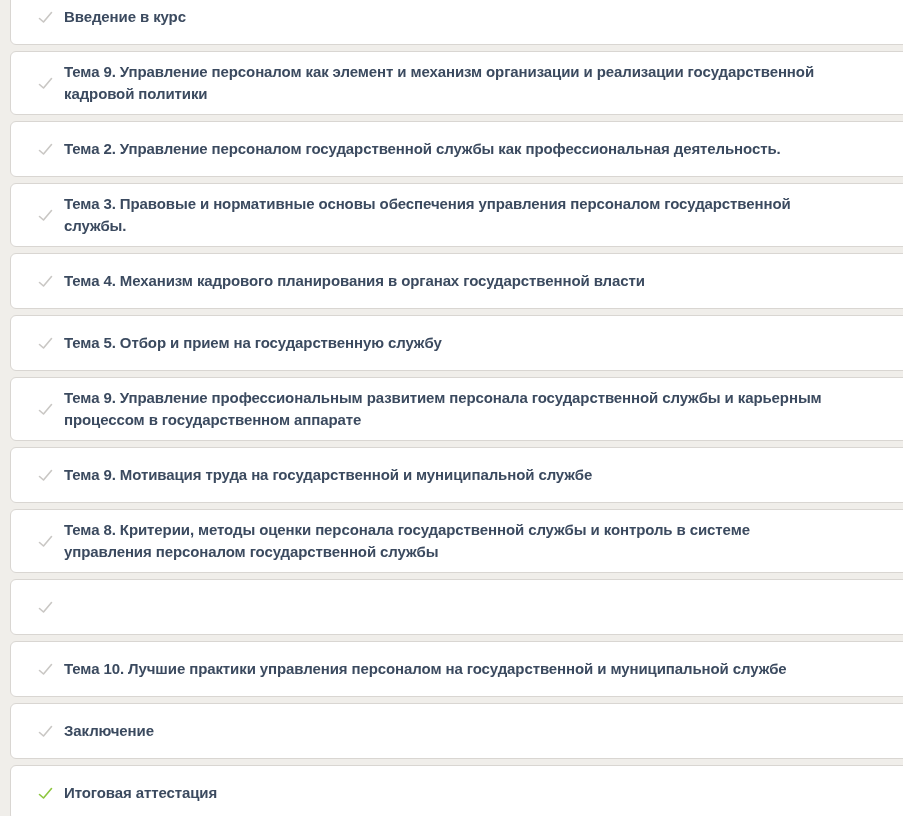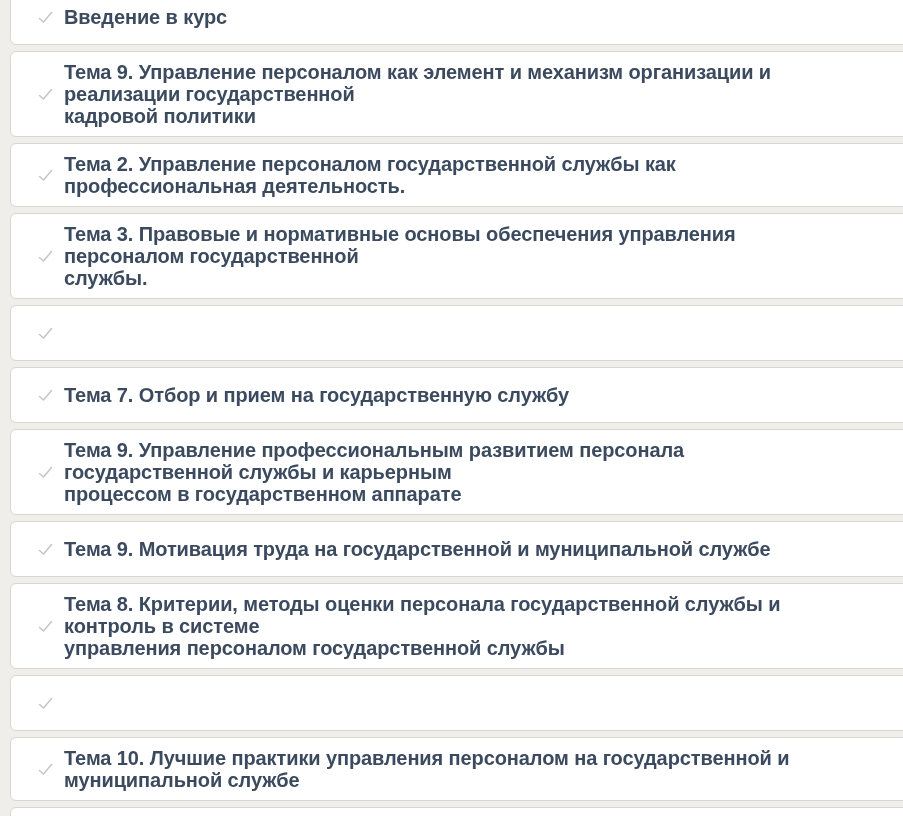--- a/index.html
+++ b/index.html
@@ -35,21 +35,21 @@
   }
   .check{
     flex:0 0 auto;
     width:17px;height:17px;
     margin:0 10px 0 26px;
     color:var(--check-gray);
     display:flex;align-items:center;justify-content:center;
   }
   .course-card.completed .check{ color:var(--check-green); }
   .course-title{
-    font-size:20px;
+    font-size:15px;
     line-height:22px;
     font-weight:bold;
     letter-spacing:-0.1px;
     color:var(--text);
     max-width:782px;
     white-space:pre-line;
   }
 </style>
 </head>
 <body>
@@ -92,29 +92,30 @@
     <span class="course-title">Тема 3. Правовые и нормативные основы обеспечения управления персоналом государственной
 службы.</span>
   </div>
 
   <div class="course-card">
     <span class="check">
       <svg viewBox="0 0 17 17" width="17" height="17" aria-hidden="true">
         <path d="M2.5 9.5 L6.5 13 L14.5 3.5" fill="none" stroke="currentColor" stroke-width="1.6" stroke-linecap="round" stroke-linejoin="round"></path>
       </svg>
     </span>
+    <span class="course-title">Тема 4. Механизм кадрового планирования в органах государственной власти</span>
   </div>
 
   <div class="course-card">
     <span class="check">
       <svg viewBox="0 0 17 17" width="17" height="17" aria-hidden="true">
         <path d="M2.5 9.5 L6.5 13 L14.5 3.5" fill="none" stroke="currentColor" stroke-width="1.6" stroke-linecap="round" stroke-linejoin="round"></path>
       </svg>
     </span>
-    <span class="course-title">Тема 7. Отбор и прием на государственную службу</span>
+    <span class="course-title">Тема 5. Отбор и прием на государственную службу</span>
   </div>
 
   <div class="course-card">
     <span class="check">
       <svg viewBox="0 0 17 17" width="17" height="17" aria-hidden="true">
         <path d="M2.5 9.5 L6.5 13 L14.5 3.5" fill="none" stroke="currentColor" stroke-width="1.6" stroke-linecap="round" stroke-linejoin="round"></path>
       </svg>
     </span>
     <span class="course-title">Тема 9. Управление профессиональным развитием персонала государственной службы и карьерным
 процессом в государственном аппарате</span>
@@ -164,14 +165,15 @@
     </span>
     <span class="course-title">Заключение</span>
   </div>
 
   <div class="course-card completed">
     <span class="check">
       <svg viewBox="0 0 17 17" width="17" height="17" aria-hidden="true">
         <path d="M2.5 9.5 L6.5 13 L14.5 3.5" fill="none" stroke="currentColor" stroke-width="1.6" stroke-linecap="round" stroke-linejoin="round"></path>
       </svg>
     </span>
+    <span class="course-title">Итоговая аттестация</span>
   </div>
 </main>
 
 </body></html>

